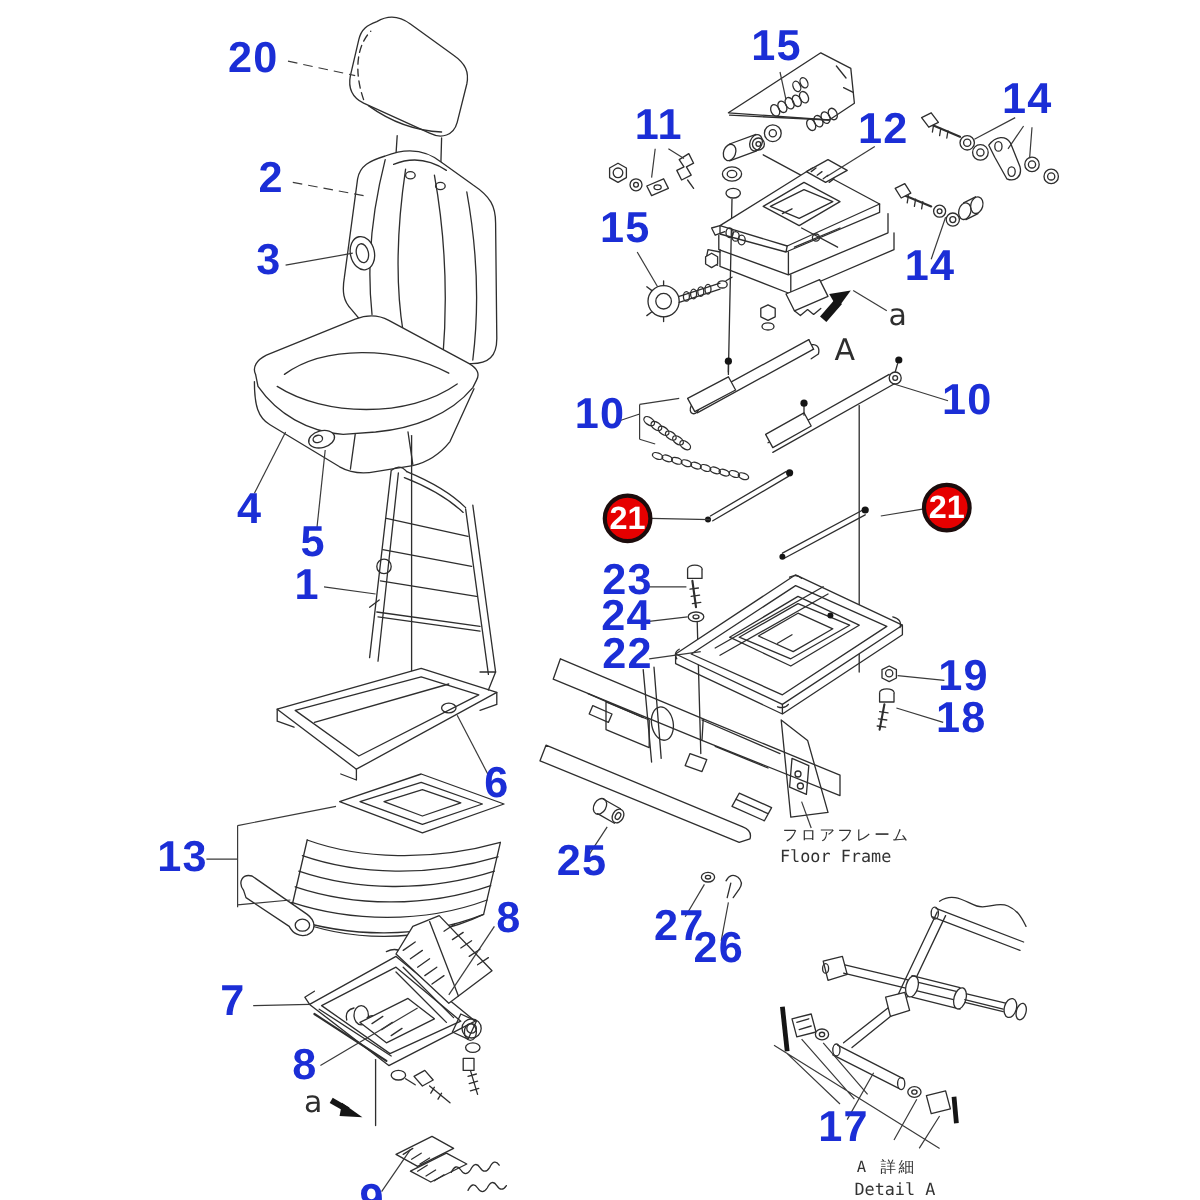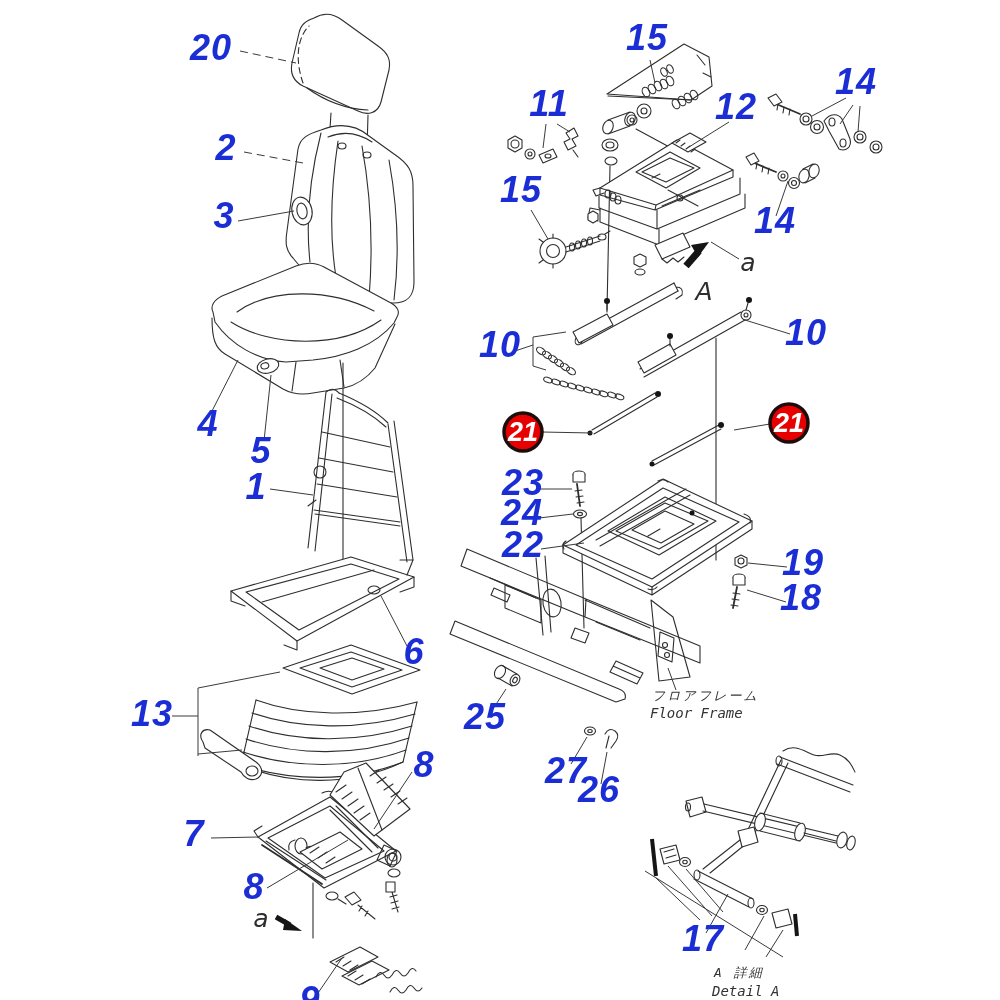--- a/index.html
+++ b/index.html
@@ -1,17 +1,17 @@
 <!DOCTYPE html>
 <html><head>
 <meta charset="utf-8">
 <style>
   html,body{margin:0;padding:0;background:#fff;}
   #stage{position:relative;width:1000px;height:1000px;background:#fff;overflow:hidden;
-         font-family:"Liberation Sans",sans-serif;font-style:italic;}
+         font-family:"Liberation Sans",sans-serif;}
   svg{display:block}
   .k{fill:none;stroke:#2e2e2e;stroke-width:1.1;stroke-linecap:round;stroke-linejoin:round}
   .k2{fill:none;stroke:#2e2e2e;stroke-width:1.8;stroke-linecap:round;stroke-linejoin:round}
   .fw{fill:#ffffff;stroke:#2e2e2e;stroke-width:1.1;stroke-linejoin:round}
   .ld{fill:none;stroke:#3a3a3a;stroke-width:1}
   .ldd{fill:none;stroke:#3a3a3a;stroke-width:1;stroke-dasharray:8 5}
   .co{font-family:"Liberation Sans",sans-serif;font-weight:bold;font-size:36px;fill:#1b2ed6;letter-spacing:1px}
   .badge-num{font-family:"Liberation Sans",sans-serif;font-weight:bold;font-size:27px;fill:#ffffff}
   .art-letter{font-family:"DejaVu Sans",sans-serif;font-size:25px;fill:#2e2e2e}
   .jp{font-family:"DejaVu Sans Mono",monospace;font-size:13px;fill:#333;letter-spacing:2px}

